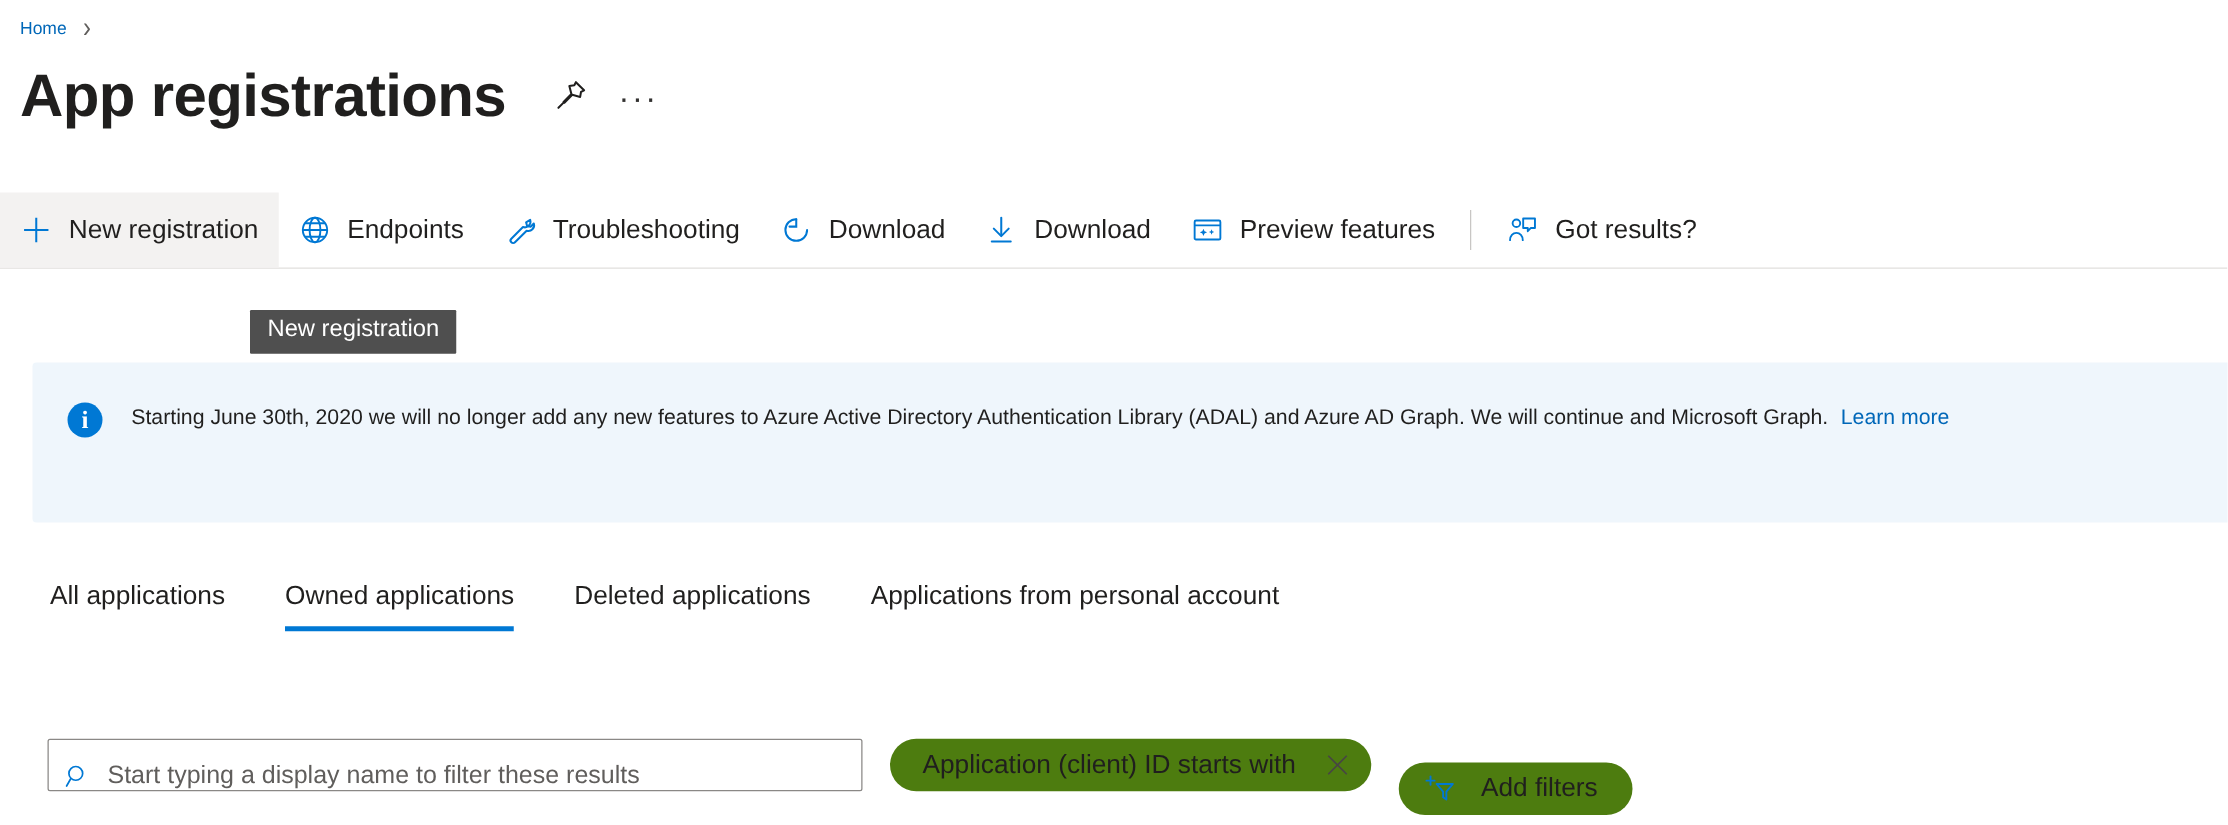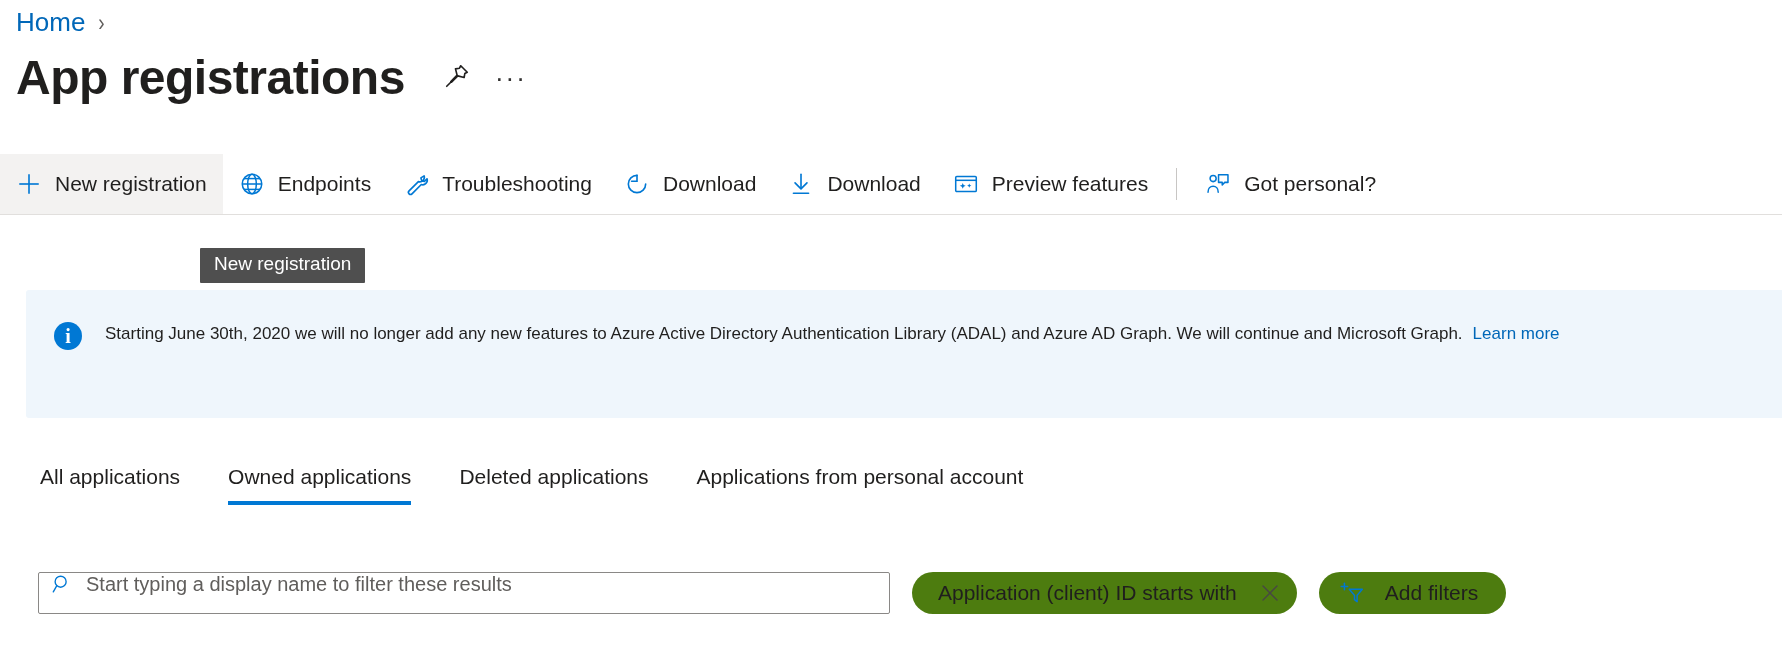--- a/index.html
+++ b/index.html
@@ -23,21 +23,21 @@
     left: 16px;
     top: 6px;
     display: flex;
     align-items: center;
     height: 32px;
     font-size: 21px;
   }
   .breadcrumb-link {
     color: #0067b8;
     cursor: pointer;
-    font-size: 26px;
+    font-size: 14px;
     line-height: 1;
   }
   .breadcrumb-sep {
     color: #605e5c;
     margin-left: 13px;
     font-size: 19px;
     line-height: 1;
     display: inline-block;
     transform: scaleY(1.25);
   }
@@ -209,28 +209,28 @@
   
   .filter-row {
     position: absolute;
     left: 38px;
     top: 572px;
     display: flex;
     align-items: center;
     gap: 22px;
   }
   .search-box {
-    width: 852px;
+    width: 652px;
     height: 42px;
     box-sizing: border-box;
     border: 1px solid #8a8886;
     border-radius: 2px;
     background: #ffffff;
     display: flex;
-    align-items: flex-start;
+    align-items: flex-end;
     padding: 0 12px;
     gap: 13px;
   }
   .search-box .glyph { color: #0078d4; display: flex; flex: 0 0 auto; }
   .search-box input {
     border: none;
     outline: none;
     font-size: 20px;
     font-family: "Liberation Sans", sans-serif;
     color: #323130;
@@ -258,20 +258,21 @@
     display: flex;
     align-items: center;
     justify-content: center;
     width: 26px;
     height: 26px;
     color: #484644;
     flex: 0 0 auto;
   }
   .pill-add {
     padding: 0 28px 0 20px;
+    margin-top: 38px;
   }
   .pill-add .glyph { color: #0078d4; display: flex; flex: 0 0 auto; }
 </style>
 </head>
 <body>
 
 <div class="breadcrumb">
   <span class="breadcrumb-link">Home</span>
   <span class="breadcrumb-sep">›</span>
 </div>
@@ -363,21 +364,21 @@
   <div class="cmd-divider"></div>
 
   <div class="cmd">
     <span class="glyph">
       <svg width="26" height="26" viewBox="0 0 24 24" fill="none" stroke="#0078d4" stroke-width="1.4" stroke-linecap="round" stroke-linejoin="round">
         <circle cx="7.5" cy="7" r="2.8"></circle>
         <path d="M2.8 19.5c0-3.3 2.1-5.4 4.7-5.4s4.7 2.1 4.7 5.4"></path>
         <path d="M12.5 3.5h8.7v7h-3l-2.3 2.4V10.5h-3.4z"></path>
       </svg>
     </span>
-    <span>Got personal?</span>
+    <span>Got results?</span>
   </div>
 </div>
 
 <div class="tooltip">New registration</div>
 
 <div class="info-banner">
   <div class="info-icon">i</div>
   <div class="info-text">
     <span>Starting June 30th, 2020 we will no longer add any new features to Azure Active Directory Authentication Library (ADAL) and Azure AD Graph. We will continue</span>
     <span>and Microsoft Graph.</span><span class="info-link">Learn more</span>

